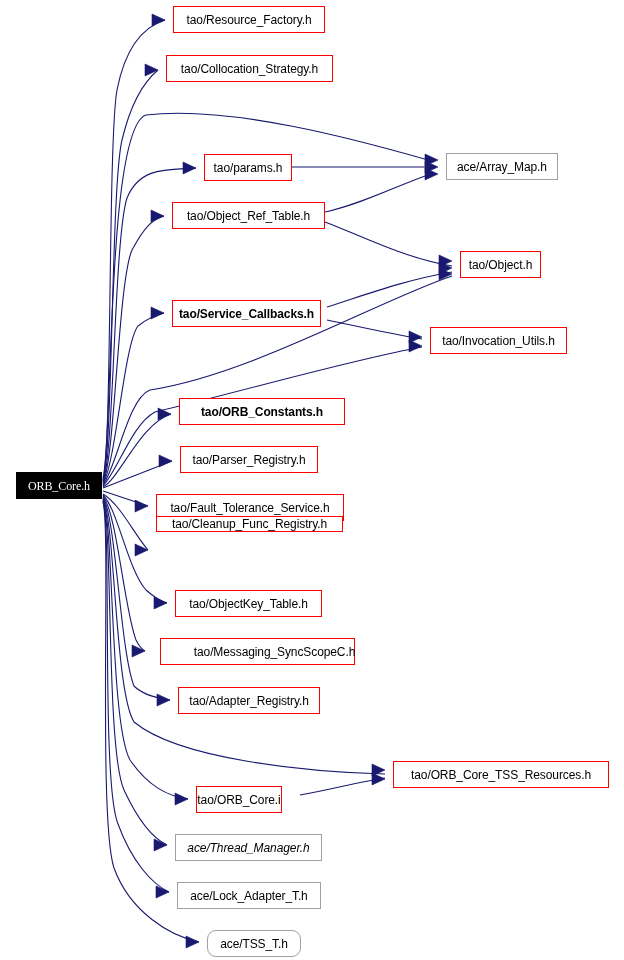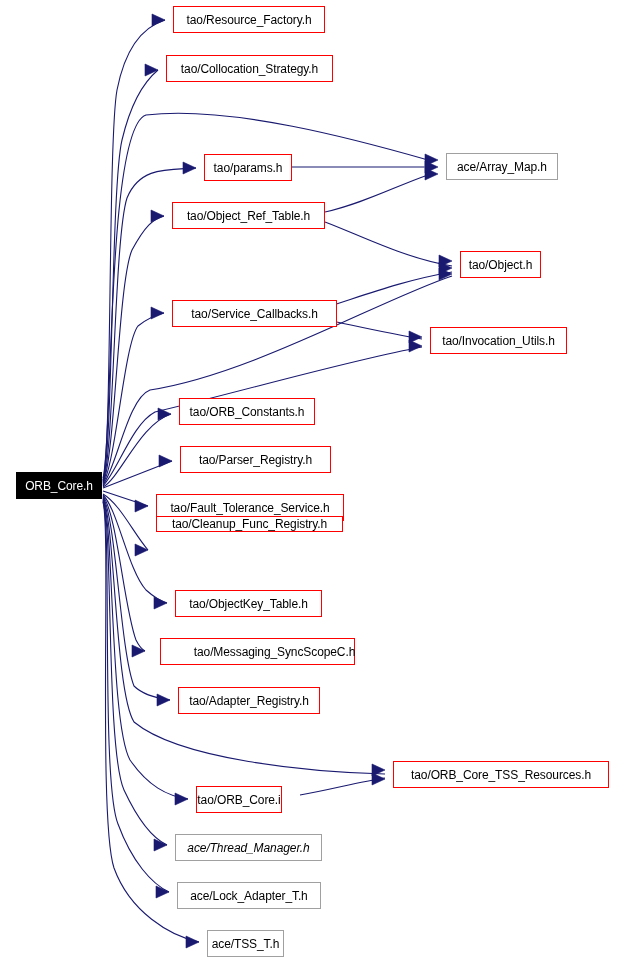--- a/index.html
+++ b/index.html
@@ -55,20 +55,21 @@
     border-color: #ff0000;
   }
   .node.gray {
     border-color: #a0a0a0;
     text-align: center;
   }
   .node.root {
     background: #000000;
     border-color: #000000;
     color: #ffffff;
+    font-family: Liberation Serif, serif;
   }
   .node-label {
     display: block;
     padding: 0 4px;
   }
 </style>
 </head>
 <body>
 
 <div id="graph-root">
@@ -147,30 +148,30 @@
       </div>
       <div class="node gray" style="left: 446px; top: 153px; width: 112px; height: 27px;">
         <span class="node-label">ace/Array_Map.h</span>
       </div>
       <div class="node red" style="left: 172px; top: 202px; width: 153px; height: 27px;">
         <span class="node-label">tao/Object_Ref_Table.h</span>
       </div>
       <div class="node red" style="left: 460px; top: 251px; width: 81px; height: 27px;">
         <span class="node-label">tao/Object.h</span>
       </div>
-      <div class="node red" style="left: 172px; top: 300px; width: 165px; height: 27px;">
+      <div class="node red" style="left: 172px; top: 300px; width: 149px; height: 27px; font-weight: bold;">
         <span class="node-label">tao/Service_Callbacks.h</span>
       </div>
       <div class="node red" style="left: 430px; top: 327px; width: 137px; height: 27px;">
         <span class="node-label">tao/Invocation_Utils.h</span>
       </div>
-      <div class="node red" style="left: 179px; top: 398px; width: 136px; height: 27px;">
+      <div class="node red" style="left: 179px; top: 398px; width: 166px; height: 27px; font-weight: bold;">
         <span class="node-label">tao/ORB_Constants.h</span>
       </div>
-      <div class="node red" style="left: 180px; top: 446px; width: 151px; height: 27px;">
+      <div class="node red" style="left: 180px; top: 446px; width: 138px; height: 27px;">
         <span class="node-label">tao/Parser_Registry.h</span>
       </div>
       <div class="node red" style="left: 156px; top: 494px; width: 188px; height: 27px; align-items: center;">
         <span class="node-label">tao/Fault_Tolerance_Service.h</span>
       </div>
       <div class="node red" style="left: 156px; top: 516px; width: 187px; height: 16px;">
         <span class="node-label">tao/Cleanup_Func_Registry.h</span>
       </div>
       <div class="node red" style="left: 175px; top: 590px; width: 147px; height: 27px;">
         <span class="node-label">tao/ObjectKey_Table.h</span>
@@ -186,18 +187,18 @@
       </div>
       <div class="node red" style="left: 196px; top: 786px; width: 86px; height: 27px;">
         <span class="node-label">tao/ORB_Core.i</span>
       </div>
       <div class="node gray" style="left: 175px; top: 834px; width: 147px; height: 27px; font-style: italic;">
         <span class="node-label">ace/Thread_Manager.h</span>
       </div>
       <div class="node gray" style="left: 177px; top: 882px; width: 144px; height: 27px;">
         <span class="node-label">ace/Lock_Adapter_T.h</span>
       </div>
-      <div class="node gray" style="left: 207px; top: 930px; width: 77px; height: 27px;">
+      <div class="node gray" style="left: 207px; top: 930px; width: 94px; height: 27px; border-radius: 9px;">
         <span class="node-label">ace/TSS_T.h</span>
       </div>
     </div>
 
 </div>
 
 </body></html>

